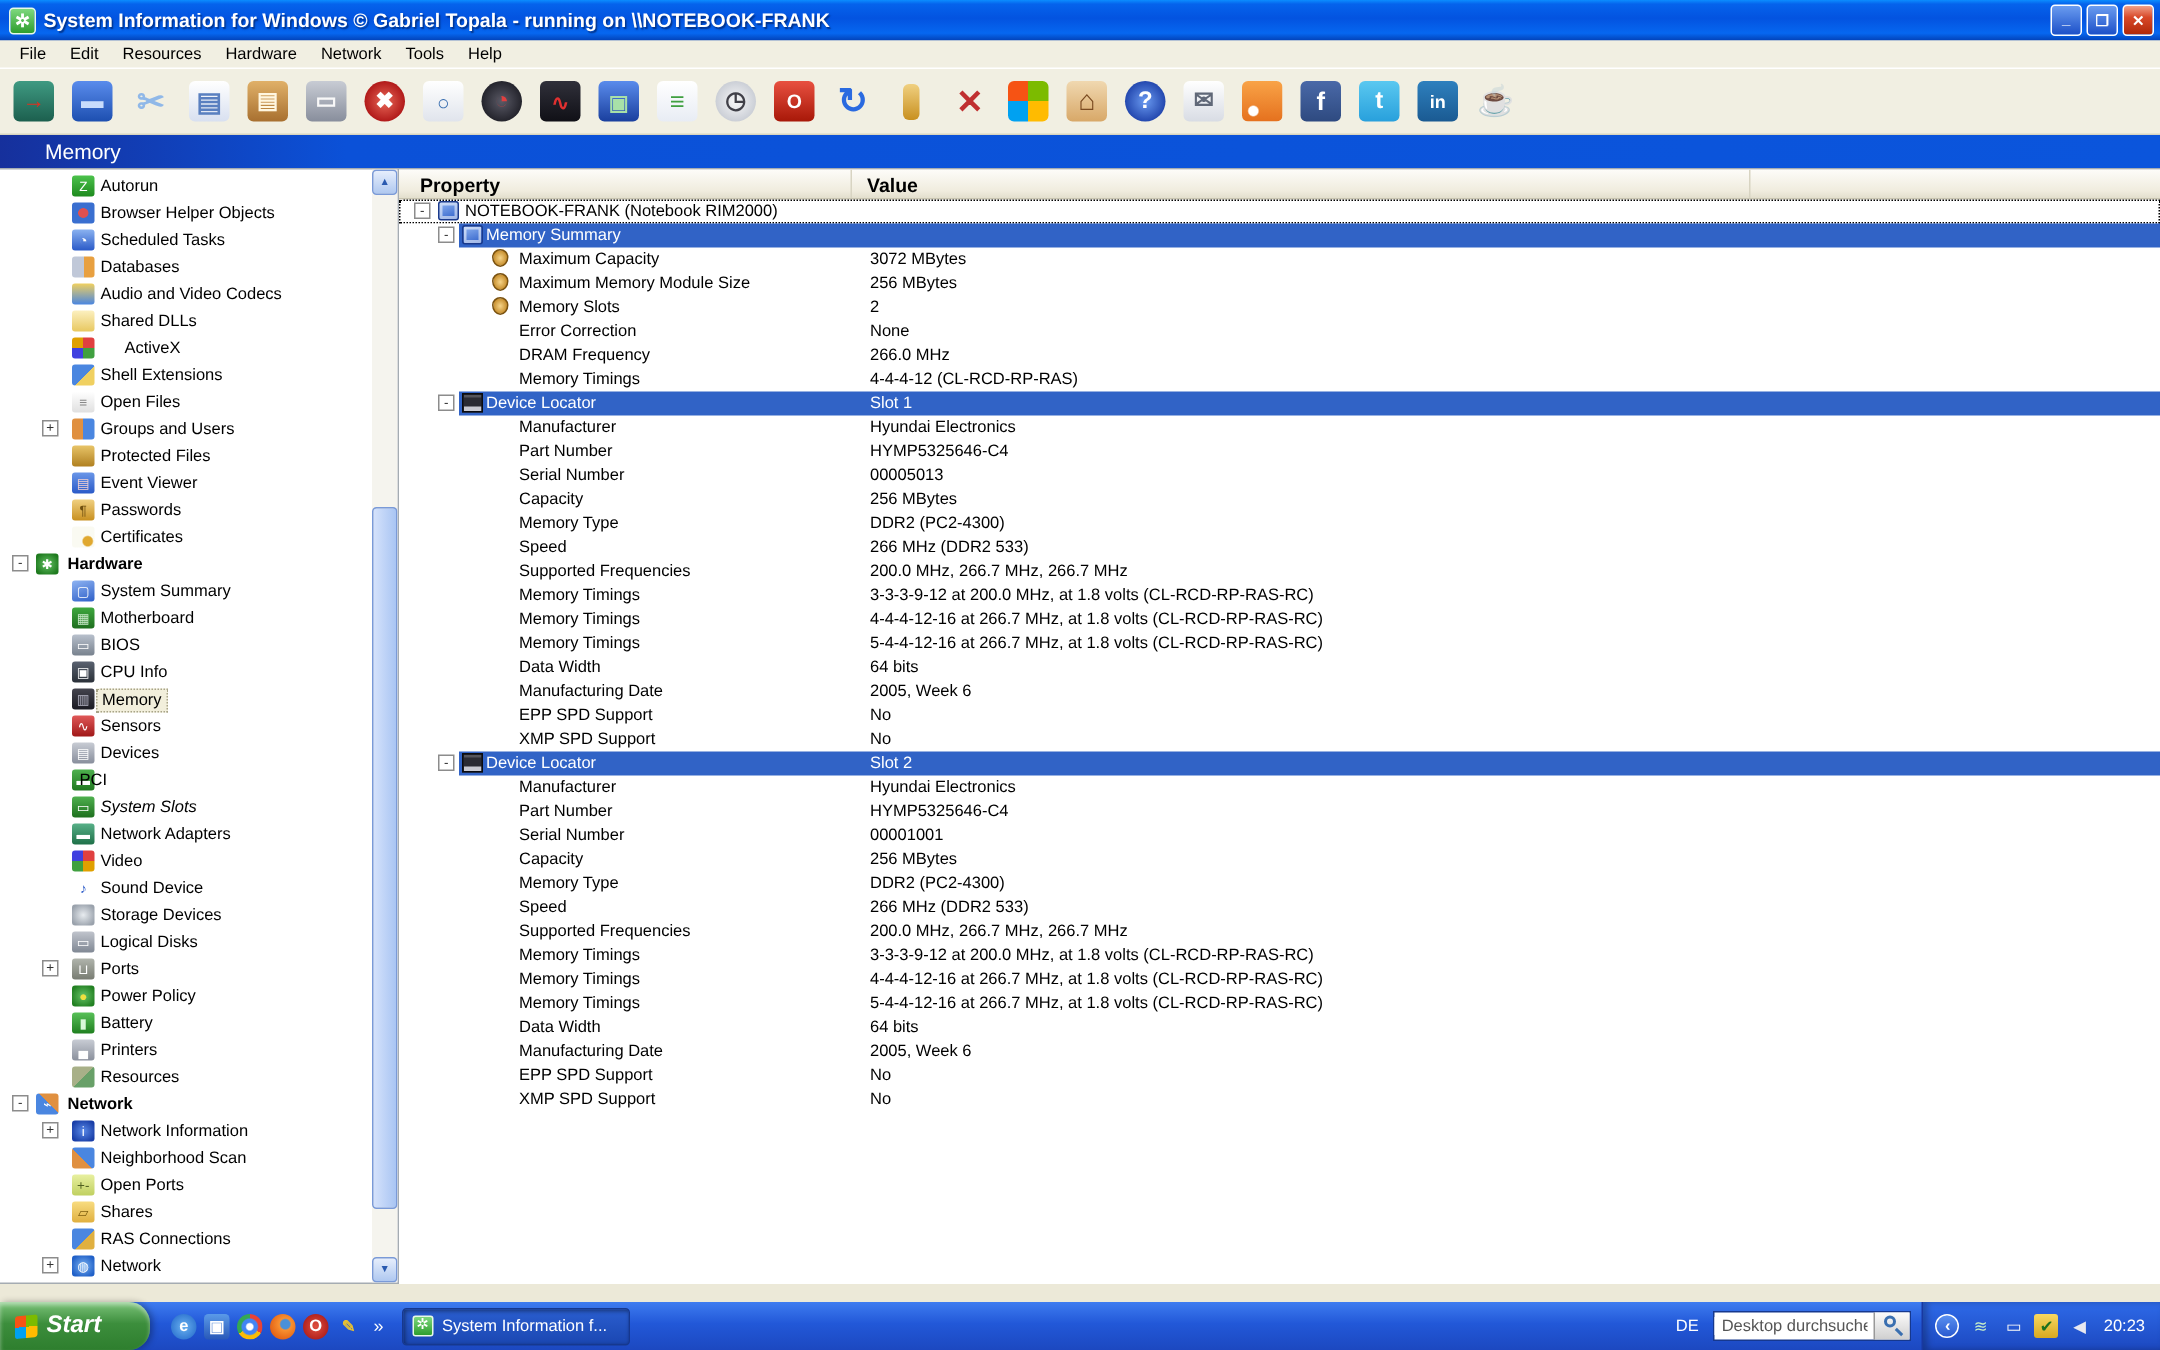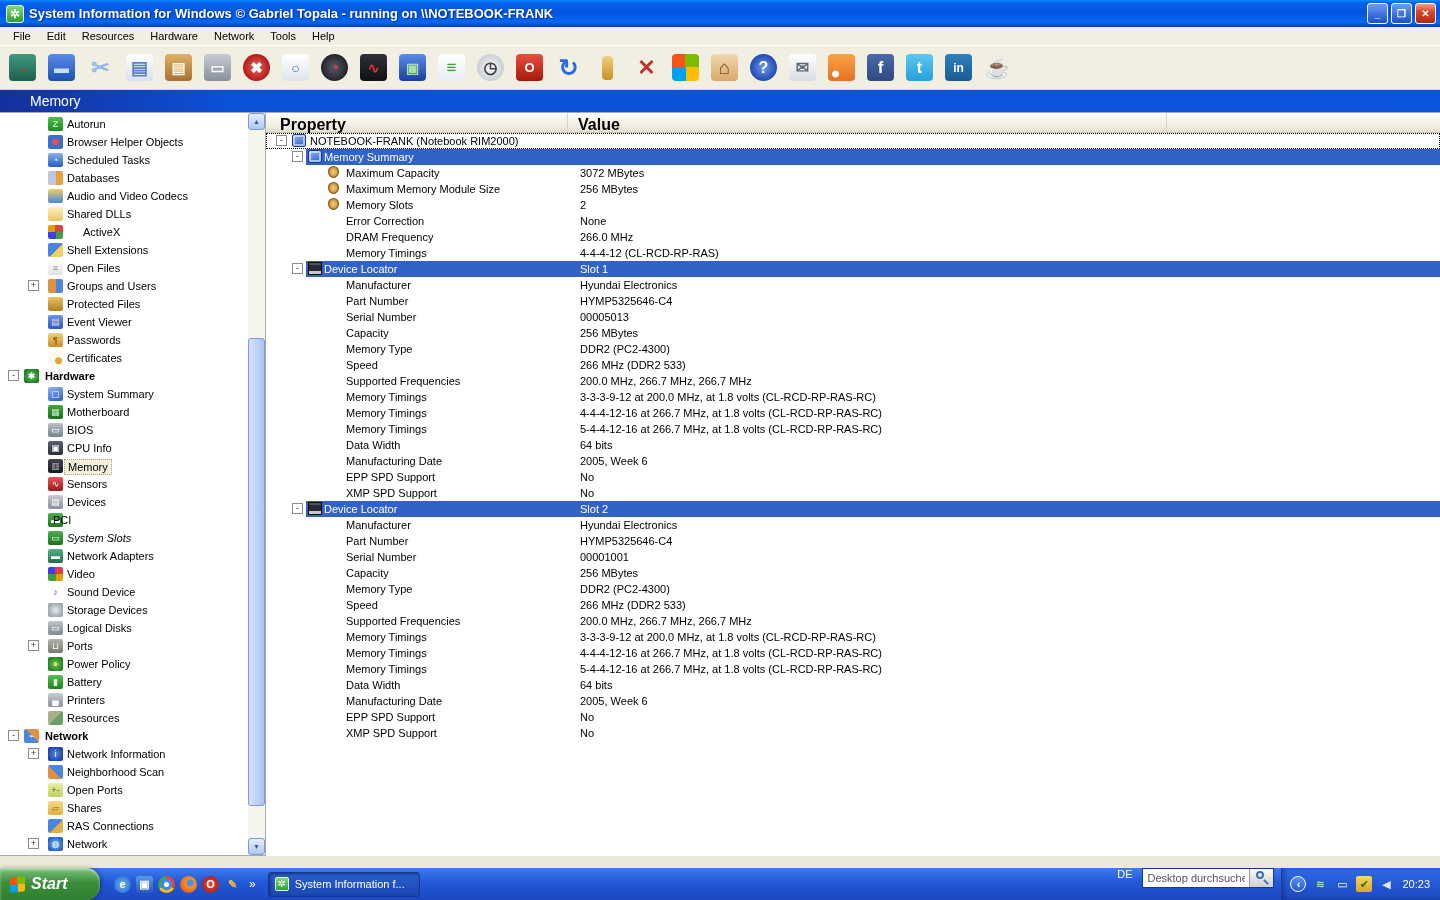--- a/index.html
+++ b/index.html
@@ -50,21 +50,21 @@
 .sarrow{position:absolute;left:0;width:17px;height:17px;border:1px solid #7A9AD8;border-radius:3px;
   background:linear-gradient(#E6EEFC,#AFC8F0);color:#2A5AB0;font-size:7px;
   display:flex;align-items:center;justify-content:center;}
 .sthumb{position:absolute;left:0;width:17px;border:1px solid #7A9AD8;border-radius:3px;
   background:linear-gradient(90deg,#D5E2FB,#A9C5F3);}
 
 .content{position:absolute;top:112px;left:266px;right:0;bottom:44px;background:#fff;overflow:hidden;
   border-top:1px solid #A5ACB2;}
 .colhead{position:absolute;top:0;left:0;right:0;height:20px;display:flex;
   background:linear-gradient(#FDFCF9,#F0ECDE 75%,#E3DFCD);border-bottom:1px solid #C8C4B0;}
-.colcell{border-right:1px solid #D8D4C2;font-weight:bold;font-size:16px;padding:3px 0 0 14px;}
+.colcell{border-right:1px solid #D8D4C2;font-weight:bold;font-size:13px;padding:3px 0 0 14px;}
 .colcell.c0{width:302px;}
 .colcell.c1{width:599px;padding-left:10px;}
 .colcell.c2{flex:1;border-right:none;}
 .rows{position:absolute;top:20px;left:0;right:0;}
 .trow{height:16px;position:relative;white-space:nowrap;}
 .trow .prop{position:absolute;top:1px;line-height:14px;}
 .trow .val{position:absolute;left:314px;top:1px;line-height:14px;}
 .trow.focus{outline:1px dotted #000;outline-offset:-1px;}
 .trow.selected{color:#fff;}
 .rexp{position:absolute;width:11px;height:11px;top:2px;border:1px solid #8C8C8C;background:#fff;
@@ -88,21 +88,21 @@
 .qlaunch{display:flex;align-items:center;gap:5px;margin-left:14px;}
 .qicon{width:17px;height:17px;display:flex;align-items:center;justify-content:center;
   font-size:11px;font-weight:bold;color:#fff;}
 .chev{color:#fff;font-size:12px;margin:0 8px;}
 .taskbtn{height:25px;width:152px;margin-left:4px;border-radius:3px;padding:0 6px;gap:6px;
   background:linear-gradient(#2A5ECF,#1B47B2);box-shadow:inset 1px 1px 3px rgba(0,0,0,.45);
   display:flex;align-items:center;color:#fff;border:1px solid #16388E;}
 .taskbtn .sicon{width:14px;height:14px;flex:none;background:linear-gradient(#7ED87E,#2E9E2E);
   border-radius:2px;border:1px solid #E8F8E8;color:#fff;font-size:10px;text-align:center;line-height:12px;}
 .taskbtn .tlabel2{white-space:nowrap;overflow:hidden;}
-.tb-right{margin-left:auto;display:flex;align-items:flex-start;gap:7px;}
+.tb-right{margin-left:auto;display:flex;align-items:center;gap:7px;}
 .lang{color:#fff;padding:0 3px;}
 .searchbox{width:132px;height:20px;background:#fff;border:1px solid #16388E;display:flex;align-items:center;}
 .searchbox input{border:none;outline:none;flex:1;min-width:0;font-size:11px;color:#555;
   padding:0 4px;font-family:"Liberation Sans",sans-serif;}
 .magbtn{width:24px;height:18px;background:linear-gradient(#FBFBFB,#CFCFCF);border-left:1px solid #999;
   position:relative;flex:none;}
 .mag{position:absolute;width:8px;height:8px;border:2px solid #3A6FB0;border-radius:50%;top:2px;left:6px;}
 .mag::after{content:"";position:absolute;width:6px;height:2px;background:#3A6FB0;
   transform:rotate(45deg);top:8px;left:5px;}
 .tray{height:32px;display:flex;align-items:center;gap:6px;padding:0 10px 0 8px;

